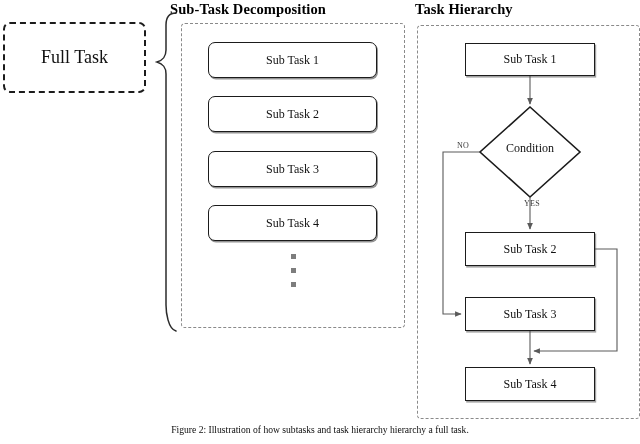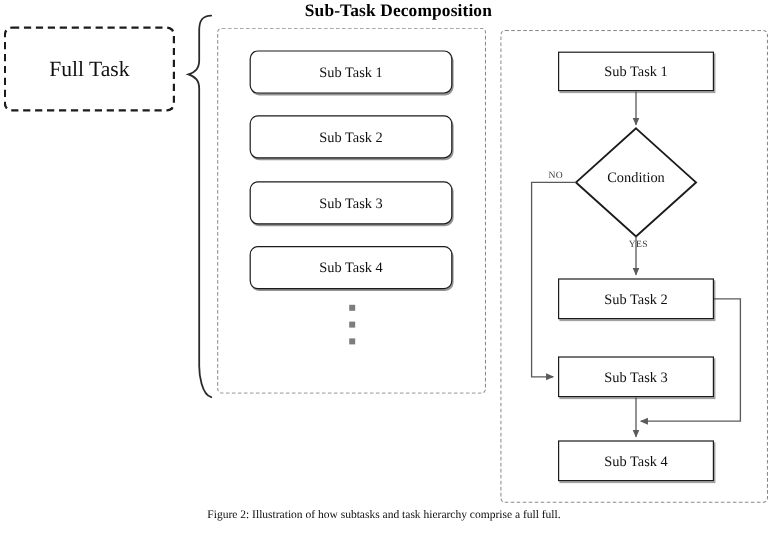--- a/index.html
+++ b/index.html
@@ -28,21 +28,21 @@
     height: 444px;
     overflow: visible;
   }
   .panel-title {
     position: absolute;
     font-family: "Liberation Serif", "DejaVu Serif", serif;
     font-weight: bold;
     font-size: 14.5px;
     letter-spacing: 0.1px;
     color: #000000;
-    text-align: right;
+    text-align: left;
     white-space: nowrap;
   }
   #title-decomposition { left: 170px; top: 1px; width: 240px; }
   #title-hierarchy { left: 415px; top: 1px; width: 222px; }
 
   .dashed-container {
     position: absolute;
     border: 1.4px dashed #8a8a8a;
     border-radius: 4px;
     background: transparent;
@@ -139,20 +139,21 @@
     color: #0c0c0c;
     white-space: nowrap;
   }
 </style>
 </head>
 <body>
 
 <div id="figure-root">
 
   <div class="panel-title" id="title-decomposition">Sub-Task Decomposition</div>
+  <div class="panel-title" id="title-hierarchy">Task Hierarchy</div>
 
   <div class="dashed-container" id="container-decomposition"></div>
   <div class="dashed-container" id="container-hierarchy"></div>
 
   <svg class="layer" id="brace-layer" viewBox="0 0 640 444">
     <path d="M 176 13 C 168 13, 166 18, 166 25
              L 166 50 C 166 57, 163 60, 157 62
              C 163 64, 166 67, 166 74
              L 166 305 C 166 312, 168 329, 176 331" fill="none" stroke="#2b2b2b" stroke-width="1.5" stroke-linecap="round"></path>
   </svg>
@@ -210,15 +211,15 @@
   <div class="task-box square-task" id="hier-task-3">
     <span>Sub Task 3</span>
   </div>
   <div class="task-box square-task" id="hier-task-4">
     <span>Sub Task 4</span>
   </div>
 
   <div class="branch-label" id="label-no">NO</div>
   <div class="branch-label" id="label-yes">YES</div>
 
-  <div id="figure-caption">Figure 2: Illustration of how subtasks and task hierarchy comprise a full full.</div>
+  <div id="figure-caption">Figure 2: Illustration of how subtasks and task hierarchy hierarchy a full task.</div>
 
 </div>
 
 </body></html>

